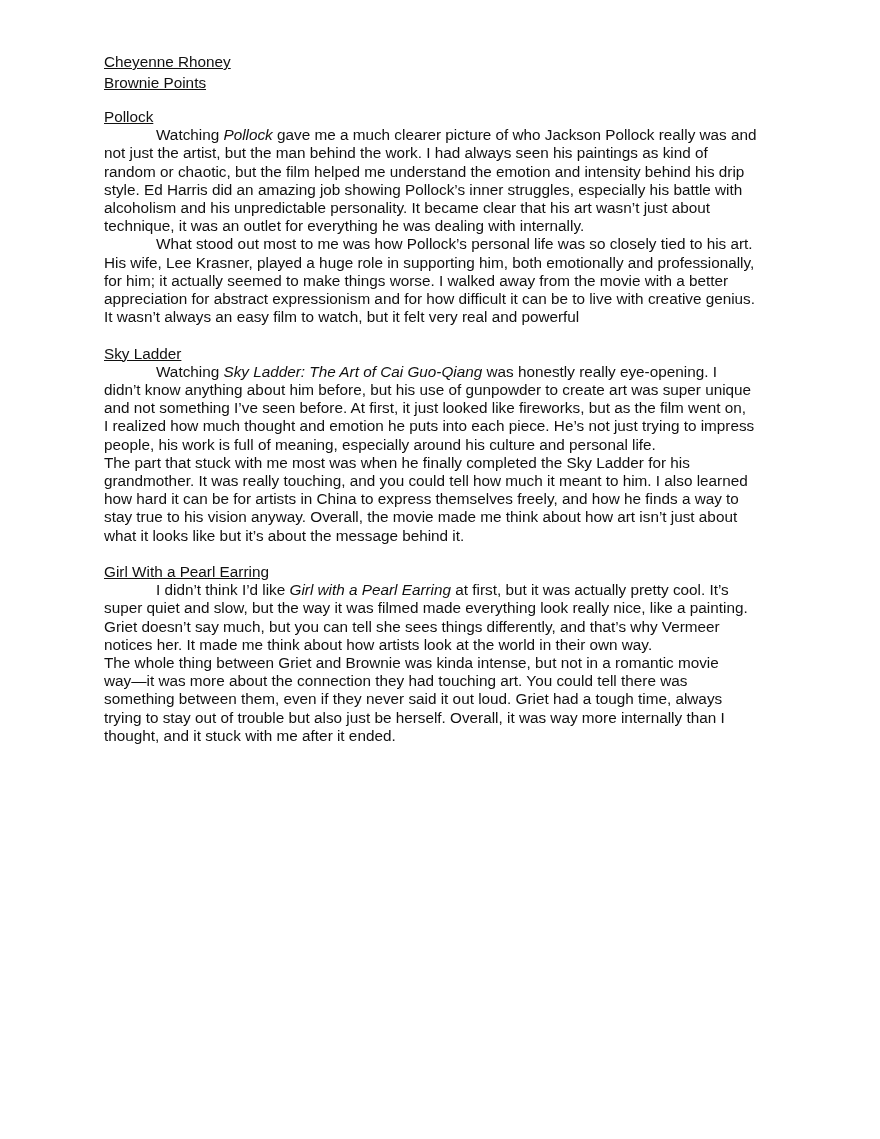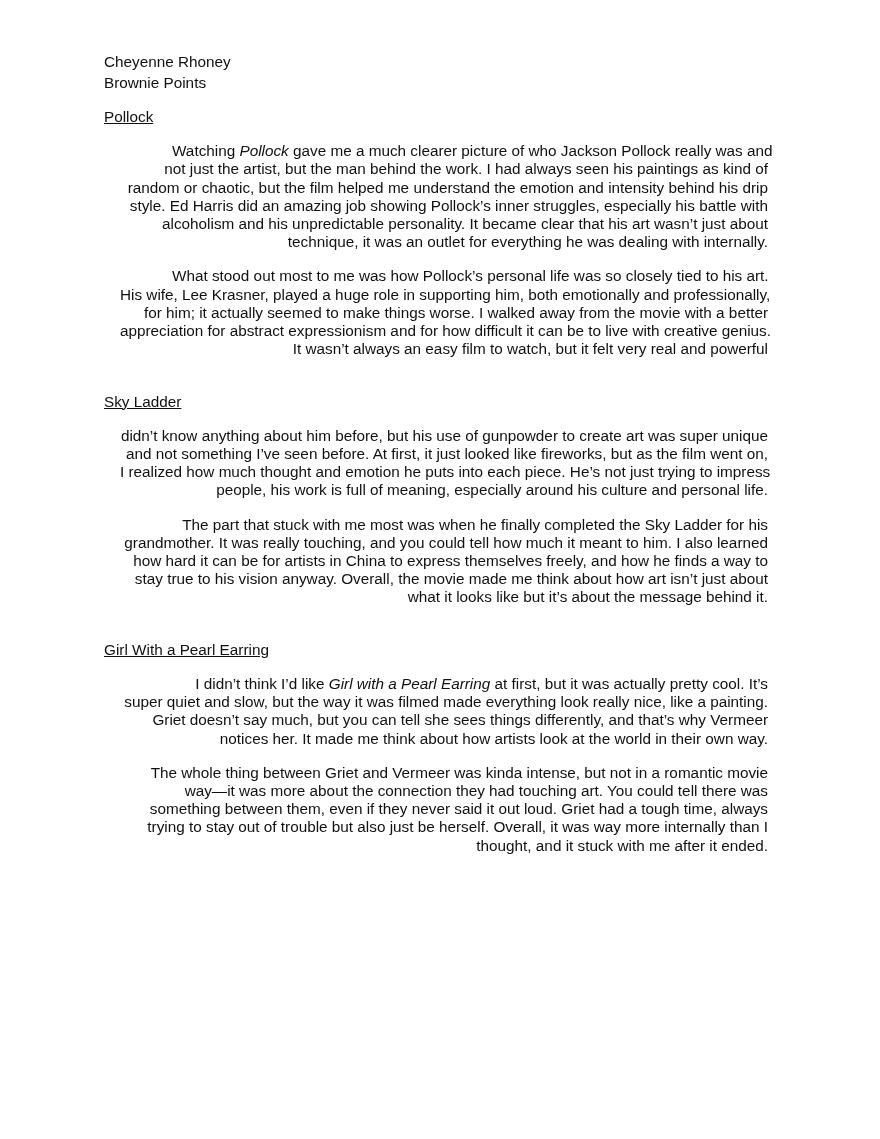--- a/index.html
+++ b/index.html
@@ -20,31 +20,32 @@
       width: 680px;
       font-family: "Liberation Sans", sans-serif;
       font-size: 15.3px;
       line-height: 18.2px;
       color: #111111;
     }
     .header-line {
       display: block;
       white-space: nowrap;
       line-height: 21px;
+      text-decoration: underline;
     }
     .spacer {
       height: 18.2px;
     }
     .section-title {
       text-decoration: underline;
       display: block;
     }
     .para {
-      margin: 16px;
-      text-align: right;
+      margin: 0;
+      text-align: left;
     }
     .line {
       display: block;
       white-space: nowrap;
     }
     .indent-line {
       padding-left: 52px;
     }
     em {
       font-style: italic;
@@ -78,20 +79,21 @@
       <span class="line">appreciation for abstract expressionism and for how difficult it can be to live with creative genius.</span>
       <span class="line">It wasn’t always an easy film to watch, but it felt very real and powerful</span>
     </div>
   </div>
 
   <div class="spacer"></div>
 
   <div>
     <span class="section-title">Sky Ladder</span>
     <div class="para">
+      <span class="line indent-line"><span>Watching </span><em>Sky Ladder: The Art of Cai Guo-Qiang</em><span> was honestly really eye-opening. I</span></span>
       <span class="line">didn’t know anything about him before, but his use of gunpowder to create art was super unique</span>
       <span class="line">and not something I’ve seen before. At first, it just looked like fireworks, but as the film went on,</span>
       <span class="line">I realized how much thought and emotion he puts into each piece. He’s not just trying to impress</span>
       <span class="line">people, his work is full of meaning, especially around his culture and personal life.</span>
     </div>
     <div class="para">
       <span class="line">The part that stuck with me most was when he finally completed the Sky Ladder for his</span>
       <span class="line">grandmother. It was really touching, and you could tell how much it meant to him. I also learned</span>
       <span class="line">how hard it can be for artists in China to express themselves freely, and how he finds a way to</span>
       <span class="line">stay true to his vision anyway. Overall, the movie made me think about how art isn’t just about</span>
@@ -103,20 +105,20 @@
 
   <div>
     <span class="section-title">Girl With a Pearl Earring</span>
     <div class="para">
       <span class="line indent-line"><span>I didn’t think I’d like </span><em>Girl with a Pearl Earring</em><span> at first, but it was actually pretty cool. It’s</span></span>
       <span class="line">super quiet and slow, but the way it was filmed made everything look really nice, like a painting.</span>
       <span class="line">Griet doesn’t say much, but you can tell she sees things differently, and that’s why Vermeer</span>
       <span class="line">notices her. It made me think about how artists look at the world in their own way.</span>
     </div>
     <div class="para">
-      <span class="line">The whole thing between Griet and Vermeer was kinda intense, but not in a romantic movie</span>
+      <span class="line">The whole thing between Griet and Brownie was kinda intense, but not in a romantic movie</span>
       <span class="line">way—it was more about the connection they had touching art. You could tell there was</span>
       <span class="line">something between them, even if they never said it out loud. Griet had a tough time, always</span>
       <span class="line">trying to stay out of trouble but also just be herself. Overall, it was way more internally than I</span>
       <span class="line">thought, and it stuck with me after it ended.</span>
     </div>
   </div>
 </div>
 
 </body></html>

